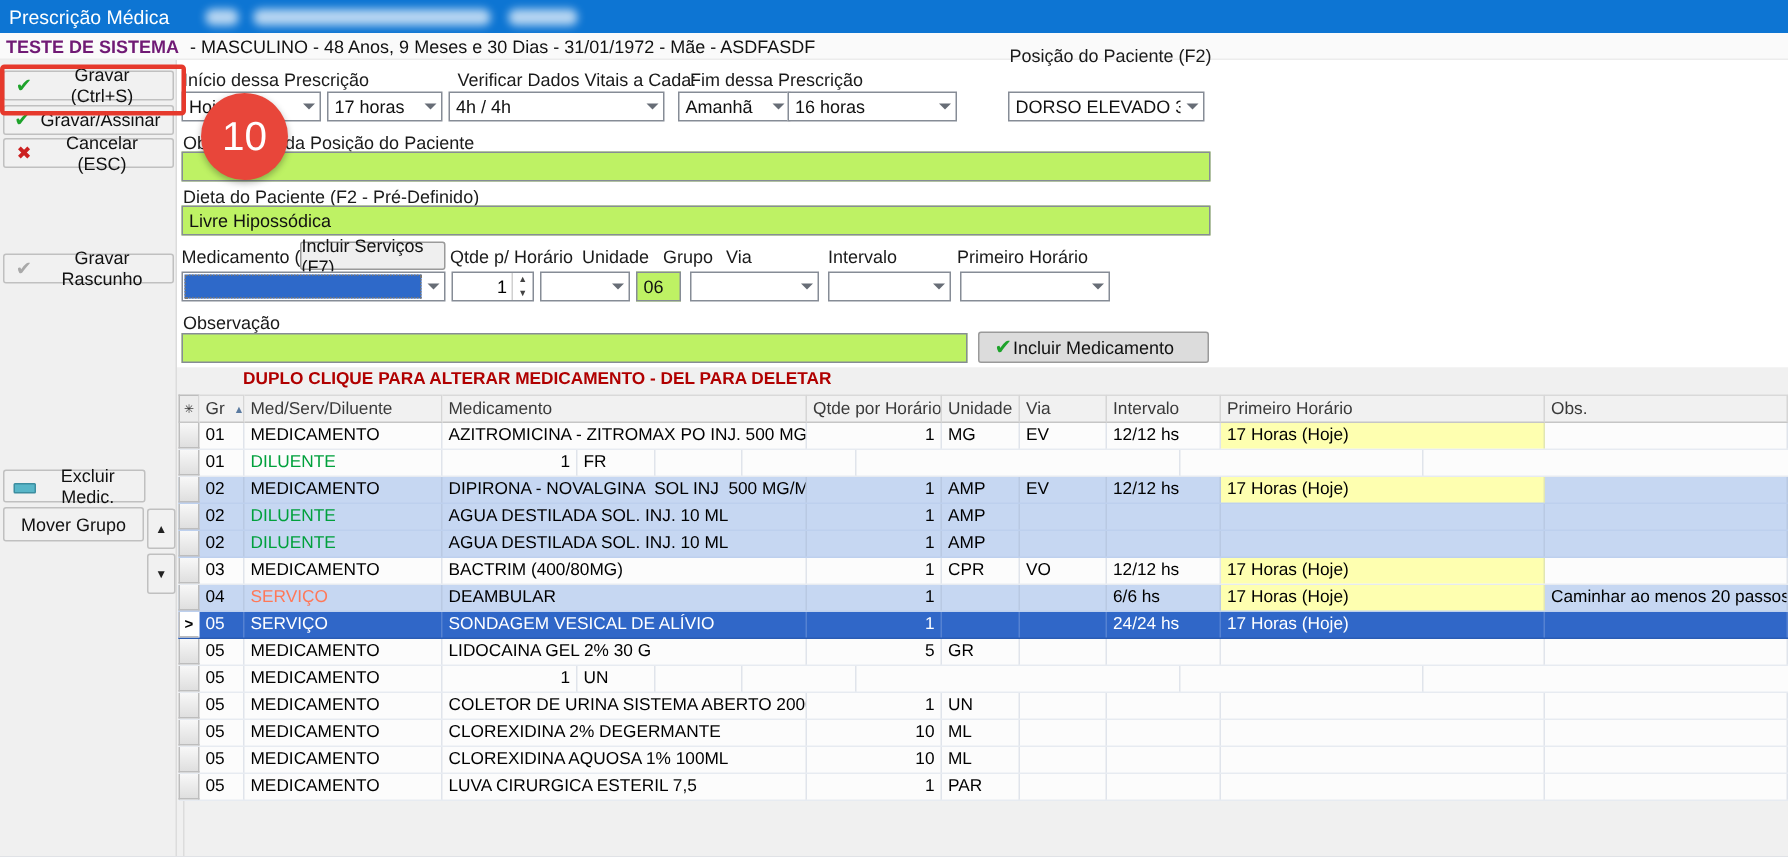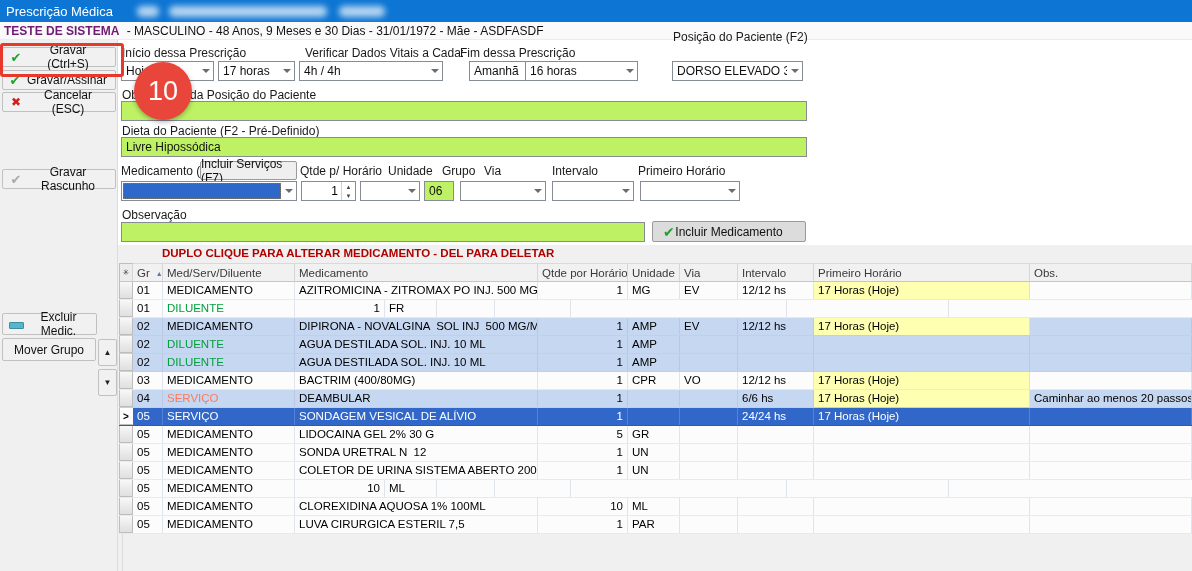--- a/index.html
+++ b/index.html
@@ -154,21 +154,21 @@
     <span class="ca">
         <span class="darr"></span>
       </span>
   </div>
   <div class="combo" style="left:299px;top:61px;width:144px;">
     <span class="ct">4h / 4h</span>
     <span class="ca">
         <span class="darr"></span>
       </span>
   </div>
-  <div class="combo" style="left:469px;top:61px;width:75px;">
+  <div class="combo" style="left:452px;top:61px;width:75px;">
     <span class="ct">Amanhã</span>
     <span class="ca">
         <span class="darr"></span>
       </span>
   </div>
   <div class="combo" style="left:525px;top:61px;width:113px;">
     <span class="ct">16 horas</span>
     <span class="ca">
         <span class="darr"></span>
       </span>
@@ -360,21 +360,20 @@
         <div class="gcell " style="width: 52px; flex: 0 0 auto;">GR</div>
         <div class="gcell " style="width: 58px; flex: 0 0 auto;"></div>
         <div class="gcell " style="width: 76px; flex: 0 0 auto;"></div>
         <div class="gcell " style="width: 216px; flex: 0 0 auto;"></div>
         <div class="gcell " style="width: 162px; flex: 0 0 auto;"></div>
       </div>
       <div class="grow r-branco">
         <div class="gcell rowhdr" style="width: 14px; flex: 0 0 auto;"></div>
         <div class="gcell " style="width: 30px; flex: 0 0 auto;">05</div>
         <div class="gcell " style="width: 132px; flex: 0 0 auto;">MEDICAMENTO</div>
-        <div class="gcell " style="width: 243px; flex: 0 0 auto;">SONDA URETRAL N  12</div>
         <div class="gcell c-num" style="width: 90px; flex: 0 0 auto;">1</div>
         <div class="gcell " style="width: 52px; flex: 0 0 auto;">UN</div>
         <div class="gcell " style="width: 58px; flex: 0 0 auto;"></div>
         <div class="gcell " style="width: 76px; flex: 0 0 auto;"></div>
         <div class="gcell " style="width: 216px; flex: 0 0 auto;"></div>
         <div class="gcell " style="width: 162px; flex: 0 0 auto;"></div>
       </div>
       <div class="grow r-branco">
         <div class="gcell rowhdr" style="width: 14px; flex: 0 0 auto;"></div>
         <div class="gcell " style="width: 30px; flex: 0 0 auto;">05</div>
@@ -384,20 +383,21 @@
         <div class="gcell " style="width: 52px; flex: 0 0 auto;">UN</div>
         <div class="gcell " style="width: 58px; flex: 0 0 auto;"></div>
         <div class="gcell " style="width: 76px; flex: 0 0 auto;"></div>
         <div class="gcell " style="width: 216px; flex: 0 0 auto;"></div>
         <div class="gcell " style="width: 162px; flex: 0 0 auto;"></div>
       </div>
       <div class="grow r-branco">
         <div class="gcell rowhdr" style="width: 14px; flex: 0 0 auto;"></div>
         <div class="gcell " style="width: 30px; flex: 0 0 auto;">05</div>
         <div class="gcell " style="width: 132px; flex: 0 0 auto;">MEDICAMENTO</div>
+        <div class="gcell " style="width: 243px; flex: 0 0 auto;">CLOREXIDINA 2% DEGERMANTE</div>
         <div class="gcell c-num" style="width: 90px; flex: 0 0 auto;">10</div>
         <div class="gcell " style="width: 52px; flex: 0 0 auto;">ML</div>
         <div class="gcell " style="width: 58px; flex: 0 0 auto;"></div>
         <div class="gcell " style="width: 76px; flex: 0 0 auto;"></div>
         <div class="gcell " style="width: 216px; flex: 0 0 auto;"></div>
         <div class="gcell " style="width: 162px; flex: 0 0 auto;"></div>
       </div>
       <div class="grow r-branco">
         <div class="gcell rowhdr" style="width: 14px; flex: 0 0 auto;"></div>
         <div class="gcell " style="width: 30px; flex: 0 0 auto;">05</div>

